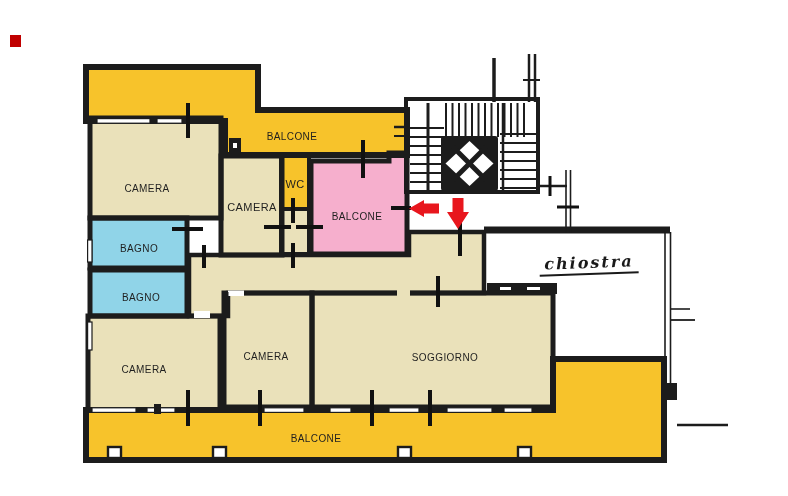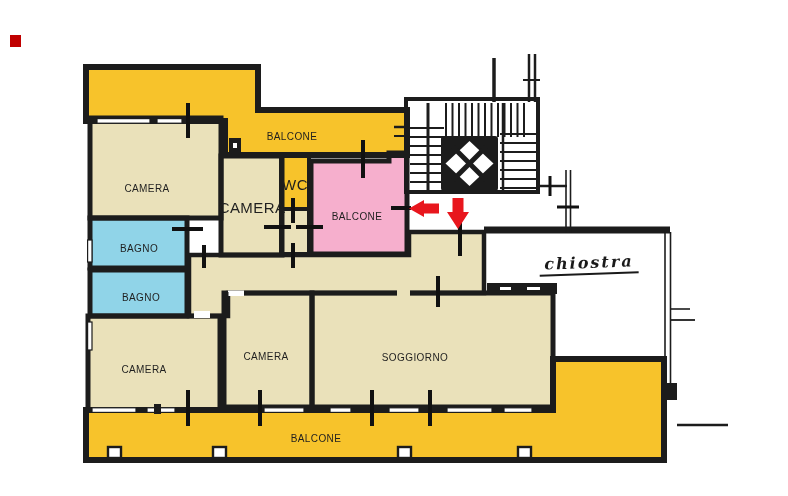--- a/index.html
+++ b/index.html
@@ -12,21 +12,21 @@
   .f-blu{fill:var(--bath-blue,#90D4E8);}
   .f-pin{fill:var(--kitchen-pink,#F6AFCD);}
   .f-wht{fill:#ffffff;}
   .f-red{fill:var(--arrow-red,#E8161D);}
   .f-mrk{fill:var(--marker-red,#C00000);}
   .f-blk{fill:var(--wall-black,#1C1C1C);}
   .s-wall{stroke:var(--wall-black,#1C1C1C);fill:none;}
   .s-thin{stroke:var(--wall-black,#1C1C1C);}
   .lbl{position:absolute;transform:translate(-50%,-50%);color:#1f1f1f;
        font-size:10px;letter-spacing:.4px;white-space:nowrap;z-index:3;}
-  .lbl-small{font-size:15px;}
+  .lbl-small{font-size:11px;}
   .lbl-hand{font-family:"DejaVu Serif", serif;font-style:italic;font-weight:bold;
             font-size:16px;letter-spacing:2px;color:#1a1a1a;
             border-bottom:2.5px solid #1a1a1a;padding:0 5px 1px 5px;
             transform:translate(-50%,-50%) rotate(-2deg);}
 </style>
 </head>
 <body>
 
 <div class="stage">
 
@@ -190,17 +190,17 @@
 
 <div class="lbl" style="left:292px;top:136px;">BALCONE</div>
 <div class="lbl" style="left:147px;top:188px;">CAMERA</div>
 <div class="lbl lbl-small" style="left:252px;top:207px;">CAMERA</div>
 <div class="lbl lbl-small" style="left:295px;top:184px;">WC</div>
 <div class="lbl" style="left:357px;top:216px;">BALCONE</div>
 <div class="lbl" style="left:139px;top:248px;">BAGNO</div>
 <div class="lbl" style="left:141px;top:297px;">BAGNO</div>
 <div class="lbl" style="left:144px;top:369px;">CAMERA</div>
 <div class="lbl" style="left:266px;top:356px;">CAMERA</div>
-<div class="lbl" style="left:415px;top:357px;">SOGGIORNO</div>
+<div class="lbl" style="left:445px;top:357px;">SOGGIORNO</div>
 <div class="lbl" style="left:316px;top:438px;">BALCONE</div>
 <div class="lbl lbl-hand" style="left:589px;top:264px;">chiostra</div>
 
 </div>
 
 </body></html>

